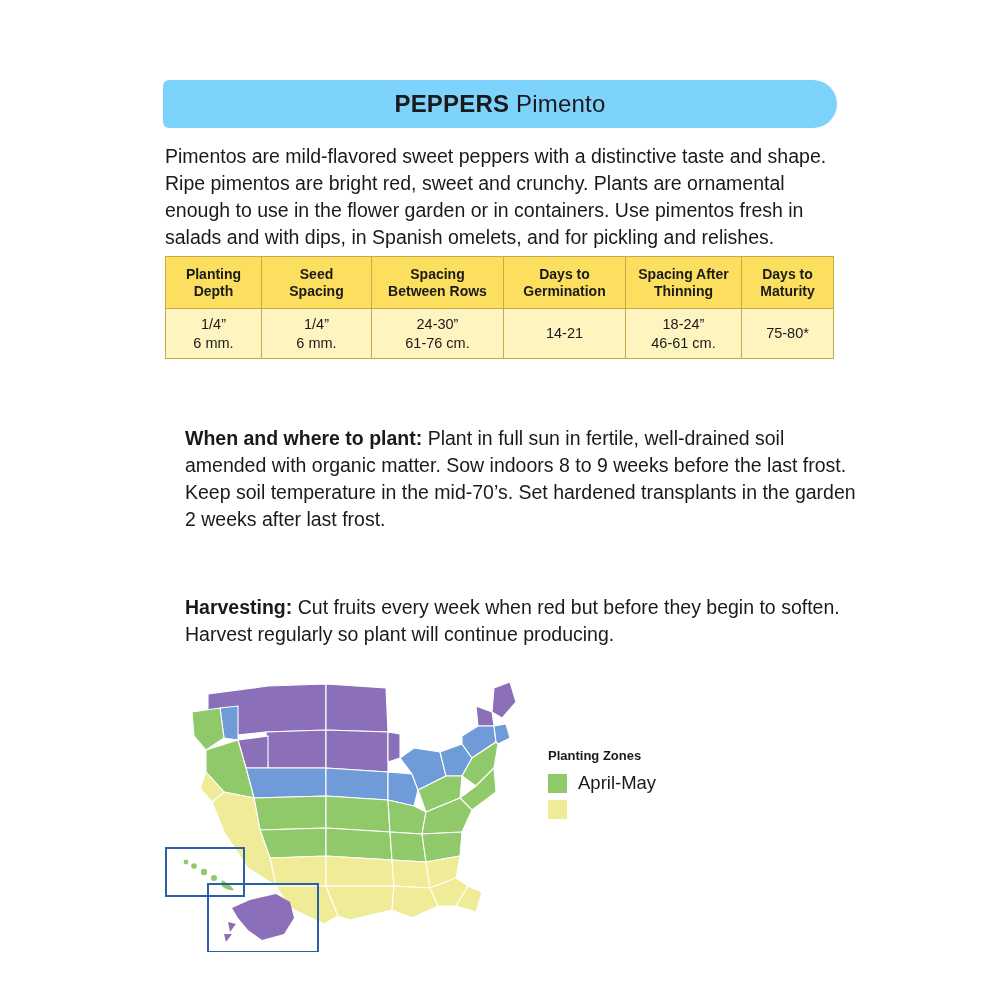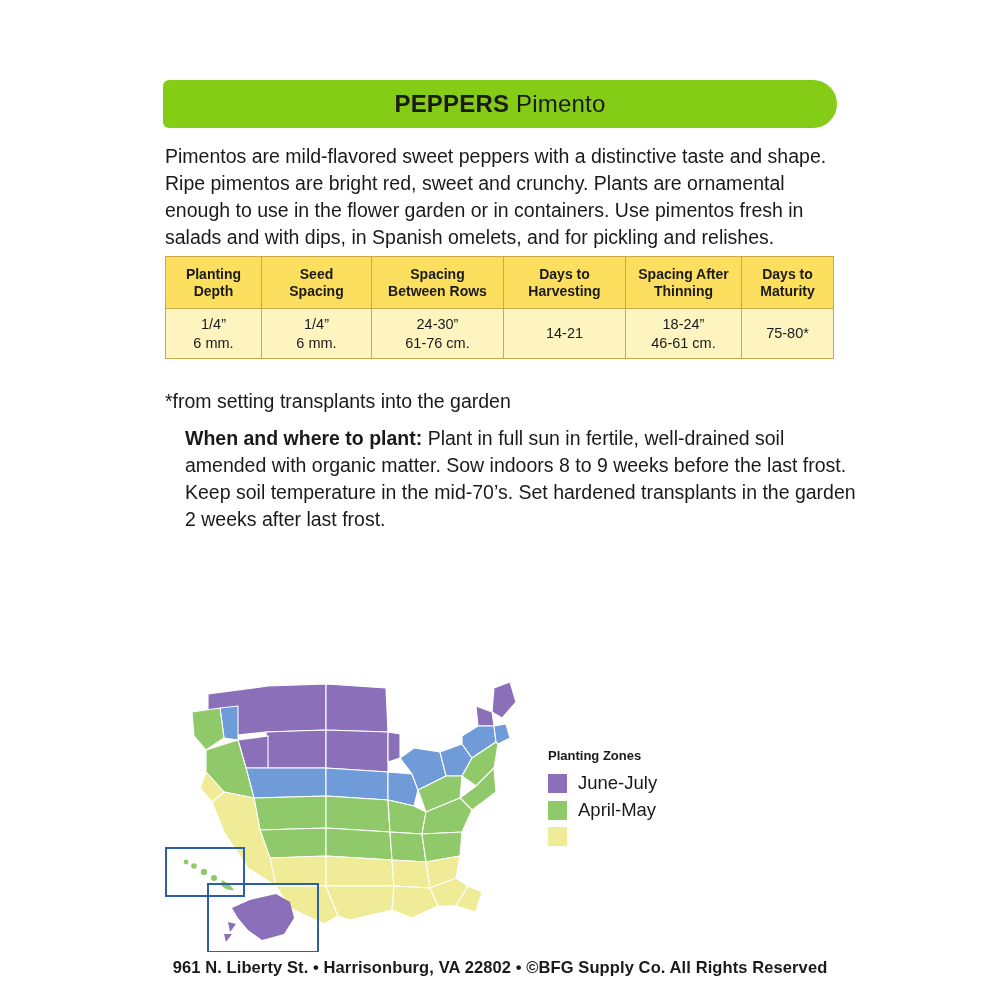--- a/index.html
+++ b/index.html
@@ -13,21 +13,21 @@
   #packet {
     position: relative;
     width: 1000px; height: 1000px;
     padding: 0;
   }
   
   .title-banner {
     position: absolute;
     left: 163px; top: 80px;
     width: 674px; height: 48px;
-    background: #84cc16;
+    background: #7dd3fc;
     border-radius: 6px 24px 24px 6px;
     display: flex;
     align-items: center;
     justify-content: center;
   }
   .title-text {
     font-size: 24px;
     letter-spacing: .2px;
     white-space: nowrap;
   }
@@ -165,21 +165,21 @@
         <th class="c1">
           <span>Seed</span><br>
           <span>Spacing</span>
         </th>
         <th class="c2">
           <span>Spacing</span><br>
           <span>Between Rows</span>
         </th>
         <th class="c3">
           <span>Days to</span><br>
-          <span>Harvesting</span>
+          <span>Germination</span>
         </th>
         <th class="c4">
           <span>Spacing After</span><br>
           <span>Thinning</span>
         </th>
         <th class="c5">
           <span>Days to</span><br>
           <span>Maturity</span>
         </th>
       </tr>
@@ -207,27 +207,29 @@
           <span>46-61 cm.</span>
         </td>
         <td>
           <span>75-80*</span><br>
           <span></span>
         </td>
       </tr>
     </tbody>
   </table>
 
-  <div class="footnote">*from setting transplants into the garden</div>
 
   <div class="block" id="block-plant">
     <b>When and where to plant:</b><span> Plant in full sun in fertile, well-drained soil amended with organic matter. Sow indoors 8 to 9 weeks before the last frost. Keep soil temperature in the mid-70’s. Set hardened transplants in the garden 2 weeks after last frost.</span>
   </div>
 
 
+  <div class="block" id="block-harvest">
+    <b>Harvesting:</b><span> Cut fruits every week when red but before they begin to soften. Harvest regularly so plant will continue producing.</span>
+  </div>
 
   <div class="map-wrap">
     <svg width="400" height="280" viewBox="0 0 400 280">
       <g stroke="#ffffff" stroke-width="1.1">
 
         <path fill="#8b6fb8" d="M58,22 L118,14 L176,12 L176,58 L116,60 L58,66 Z"></path>
         <path fill="#8b6fb8" d="M176,12 L236,16 L238,60 L176,58 Z"></path>
         <path fill="#8b6fb8" d="M116,60 L176,58 L176,96 L118,96 Z"></path>
         <path fill="#8b6fb8" d="M176,58 L238,60 L238,100 L176,96 Z"></path>
         <path fill="#8b6fb8" d="M238,60 L250,62 L250,86 L238,90 Z"></path>
@@ -287,27 +289,22 @@
         <rect x="58" y="212" width="110" height="68" fill="none" stroke="#2d5fa8" stroke-width="2"></rect>
         <path fill="#8b6fb8" d="M100,228 L126,222 L140,230 L144,246 L134,262 L112,268 L98,258 L88,246 L82,236 Z M78,250 L86,252 L80,260 Z M74,262 L82,262 L76,270 Z"></path>
       </g>
     </svg>
   </div>
 
   <div class="legend">
     <div class="legend-title">Planting Zones</div>
 
     <div class="legend-row">
-      <span class="swatch" style="background:#8b6fb8"></span>
-      <span class="legend-label">June-July</span>
-    </div>
-    <div class="legend-row">
       <span class="swatch" style="background:#8fc96a"></span>
       <span class="legend-label">April-May</span>
     </div>
     <div class="legend-row">
       <span class="swatch" style="background:#f0eb96"></span>
     </div>
   </div>
 
-  <div class="footer">961 N. Liberty St. • Harrisonburg, VA 22802 • ©BFG Supply Co. All Rights Reserved</div>
 
 </div>
 
 </body></html>

